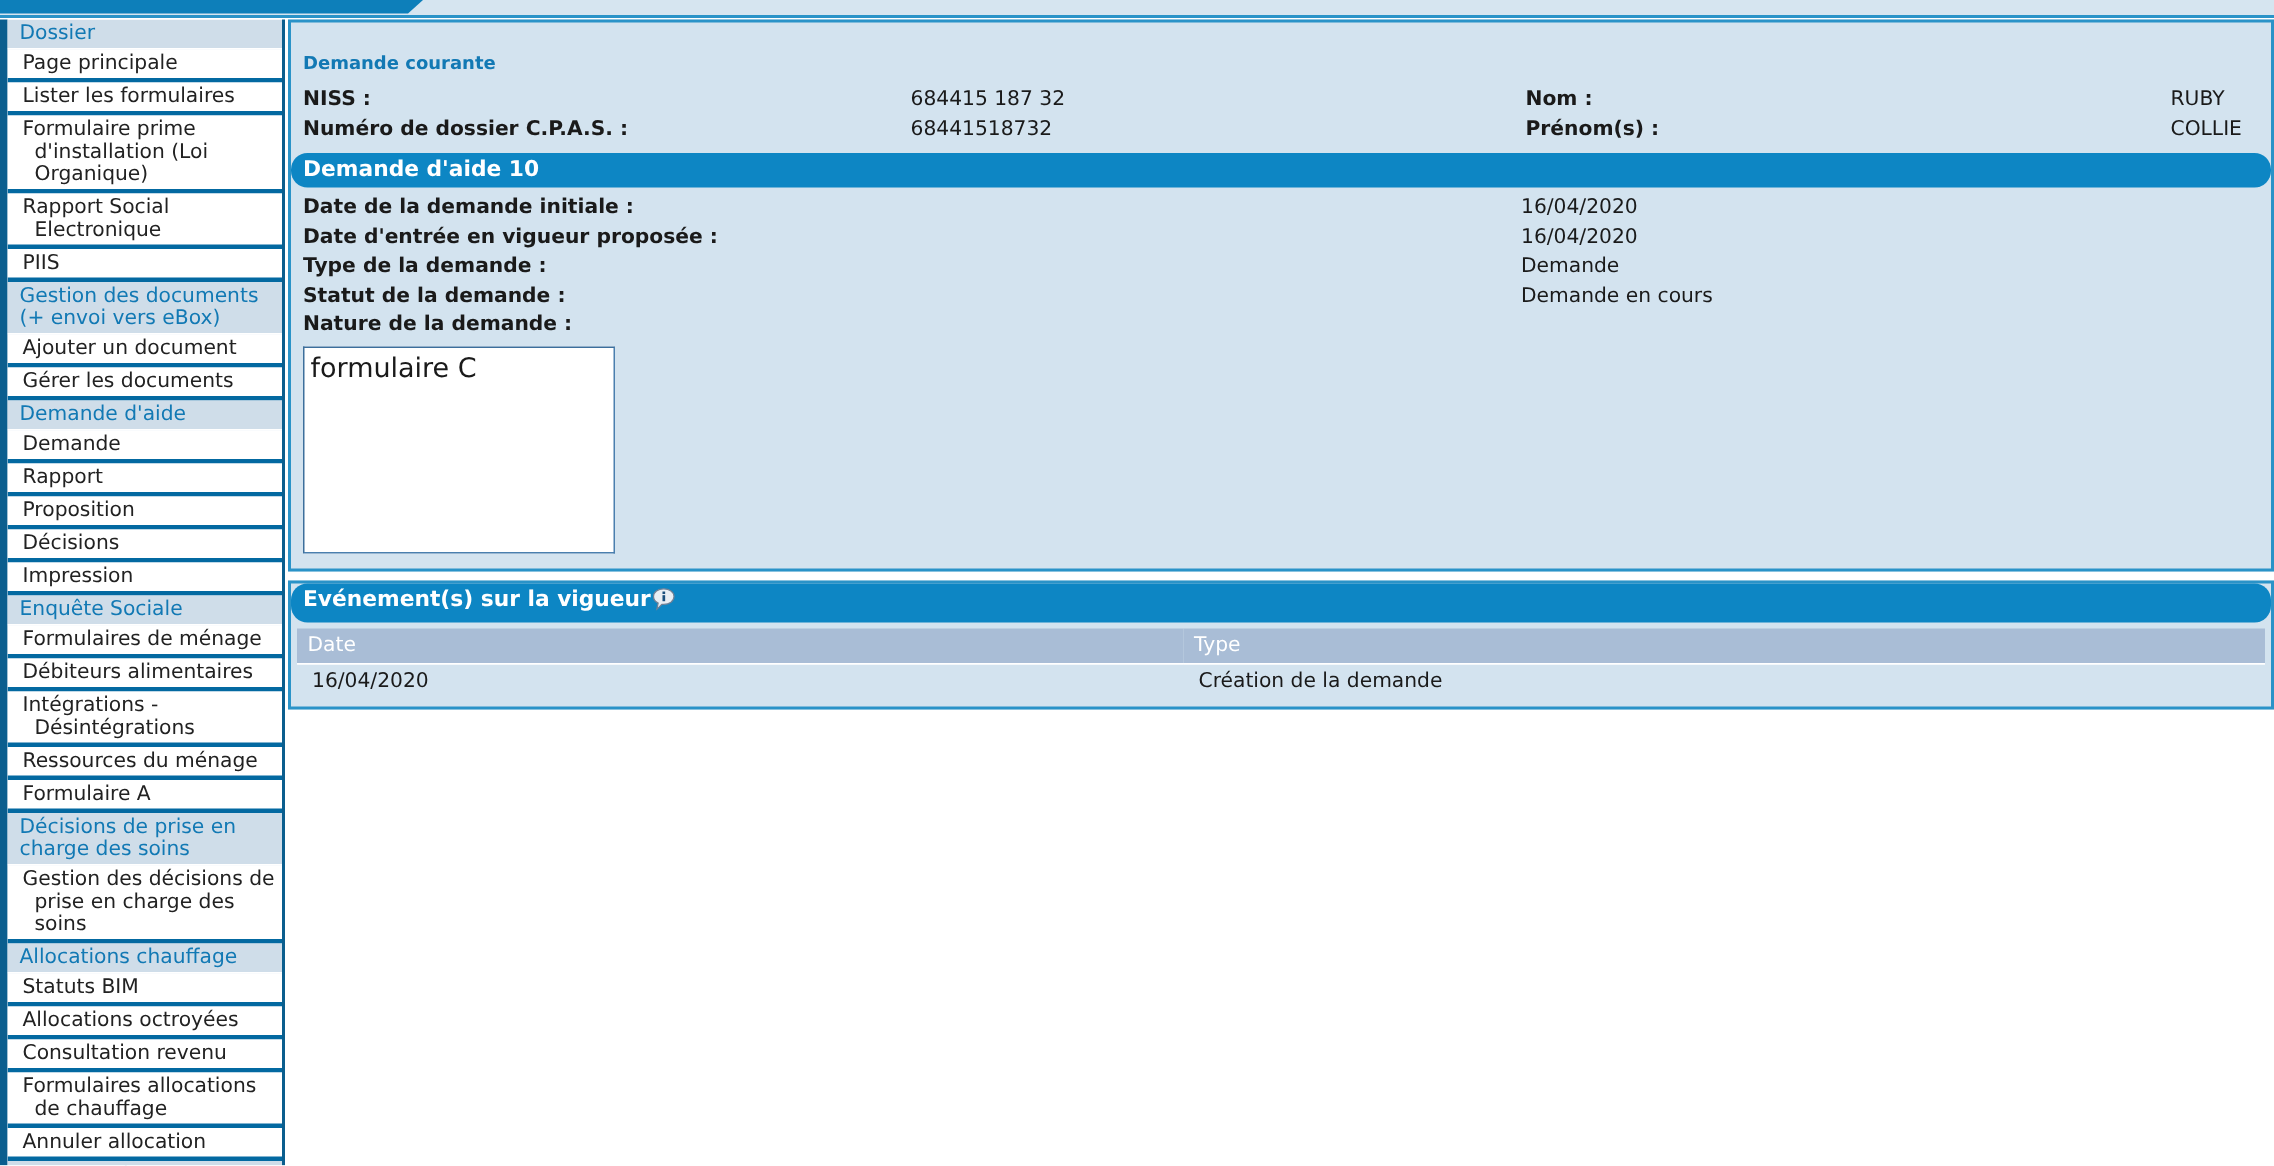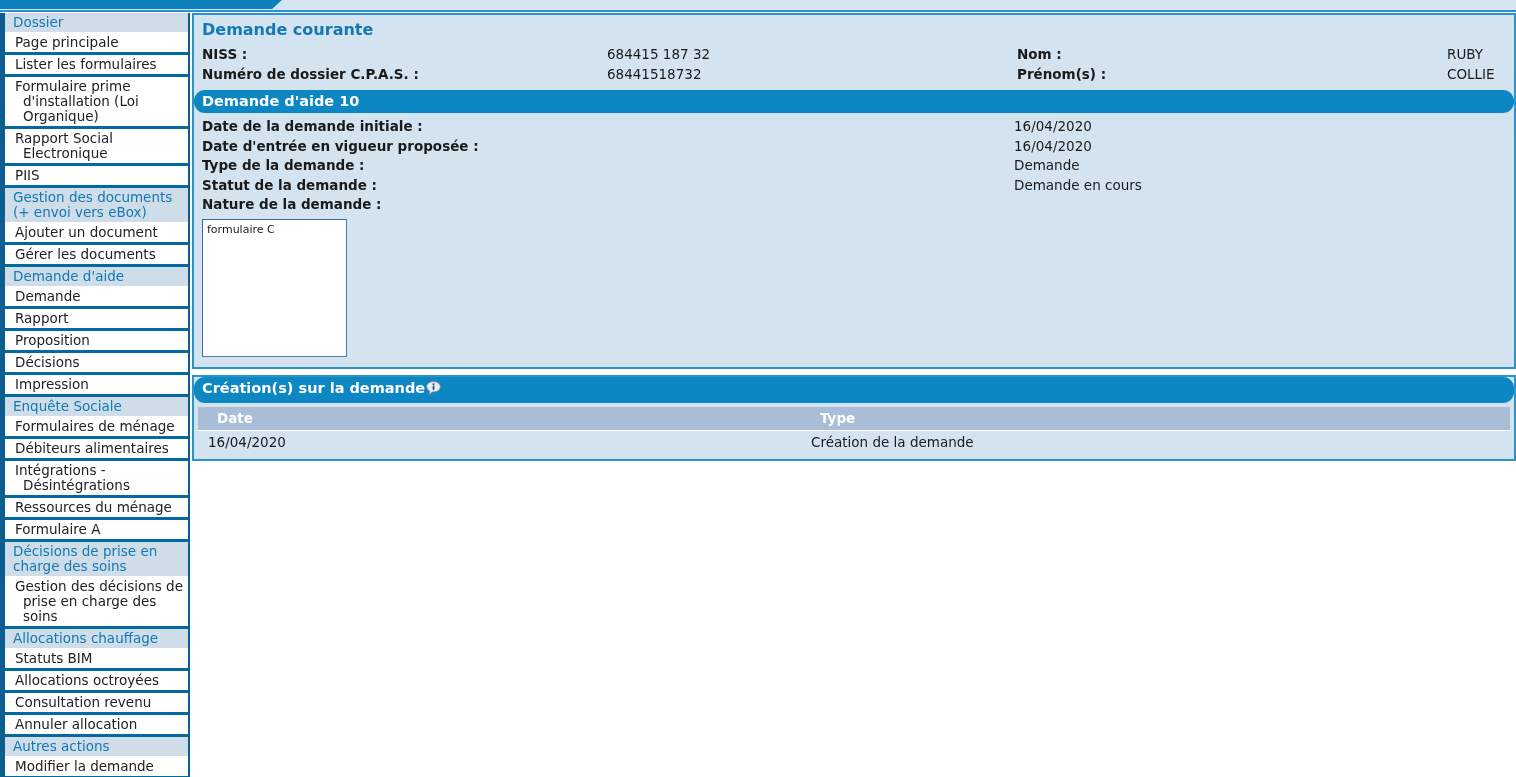--- a/index.html
+++ b/index.html
@@ -89,22 +89,22 @@
   .panel {
     border: 2px solid #2a93c8;
     background: #d3e3ef;
     box-sizing: border-box;
     margin: 0 0 0 0;
   }
 
   .panel-title-plain {
     color: #1279b4;
     font-weight: bold;
-    font-size: 16px;
-    padding: 6px 0 6px 8px;
+    font-size: 12px;
+    padding: 18px 0 6px 8px;
     line-height: 18px;
   }
 
   .bar-title {
     background: #0d86c4;
     color: #ffffff;
     font-weight: bold;
     font-size: 14.5px;
     line-height: 18px;
     padding: 2px 0 3px 8px;
@@ -137,21 +137,21 @@
     line-height: 19.5px;
   }
 
   .nature-box {
     margin: 0 6px 6px 8px;
     height: 138px;
     background: #ffffff;
     border: 1px solid #4a7fae;
     border-top-color: #3c6f9c;
     border-left-color: #3c6f9c;
-    font-size: 11px;
+    font-size: 18px;
     color: #1a1a1a;
     padding: 3px 4px;
     box-sizing: border-box;
     overflow: auto;
     resize: none;
     font-family: "DejaVu Sans", "Liberation Sans", sans-serif;
   }
 
   .info-icon {
     display: inline-block;
@@ -162,22 +162,22 @@
 
   .evt-table {
     border-collapse: collapse;
     width: 100%;
     font-size: 13.5px;
   }
   .evt-table th {
     background: #a9bdd6;
     color: #ffffff;
     text-align: left;
-    font-weight: bold;
-    padding: 3px 6px 3px 19px;
+    font-weight: normal;
+    padding: 3px 6px 3px 7px;
     line-height: 17px;
     border-bottom: 1px solid #ffffff;
   }
   .evt-table td {
     background: #d3e3ef;
     color: #1a1a1a;
     padding: 3px 6px 3px 10px;
     line-height: 17px;
   }
   .evt-col-date { width: 578px; }
@@ -220,20 +220,21 @@
       <div class="nav-item">Débiteurs alimentaires</div>
       <div class="nav-item">Intégrations - Désintégrations</div>
       <div class="nav-item">Ressources du ménage</div>
       <div class="nav-item">Formulaire A</div>
       <div class="nav-section">Décisions de prise en charge des soins</div>
       <div class="nav-item">Gestion des décisions de prise en charge des soins</div>
       <div class="nav-section">Allocations chauffage</div>
       <div class="nav-item">Statuts BIM</div>
       <div class="nav-item">Allocations octroyées</div>
       <div class="nav-item">Consultation revenu</div>
+      <div class="nav-item">Formulaires allocations de chauffage</div>
       <div class="nav-item">Annuler allocation</div>
       <div class="nav-section">Autres actions</div>
       <div class="nav-item">Modifier la demande</div>
     </nav>
 
   <div class="main">
 
     <div class="panel">
       <div class="panel-title-plain">Demande courante</div>
 
@@ -268,21 +269,21 @@
         <div class="kv-value"></div>
       </div>
 
       <textarea class="nature-box" readonly="" style="">formulaire C</textarea>
     </div>
 
     <div style="height:6px"></div>
 
     <div class="panel-events">
       <div class="bar-title">
-        <span>Création(s) sur la demande</span><span class="info-icon"><svg width="15" height="15" viewBox="0 0 16 16">
+        <span>Evénement(s) sur la vigueur</span><span class="info-icon"><svg width="15" height="15" viewBox="0 0 16 16">
               <path d="M8 0.6C3.9 0.6 0.7 3 0.7 6.1c0 2 1.3 3.7 3.3 4.7l-0.9 4.3 3.6-3.5c0.4 0 0.9 0.1 1.3 0.1 4.1 0 7.3-2.4 7.3-5.6C15.3 3 12.1 0.6 8 0.6z" fill="#e9eef4" stroke="#6f8096" stroke-width="0.9"></path>
               <rect x="7.1" y="2.5" width="1.9" height="1.8" fill="#1b4f7d"></rect>
               <rect x="7.1" y="5.1" width="1.9" height="4.3" fill="#1b4f7d"></rect>
             </svg></span>
       </div>
       <div class="evt-inner">
         <table class="evt-table">
           <thead>
             <tr>
               <th class="evt-col-date">Date</th>

